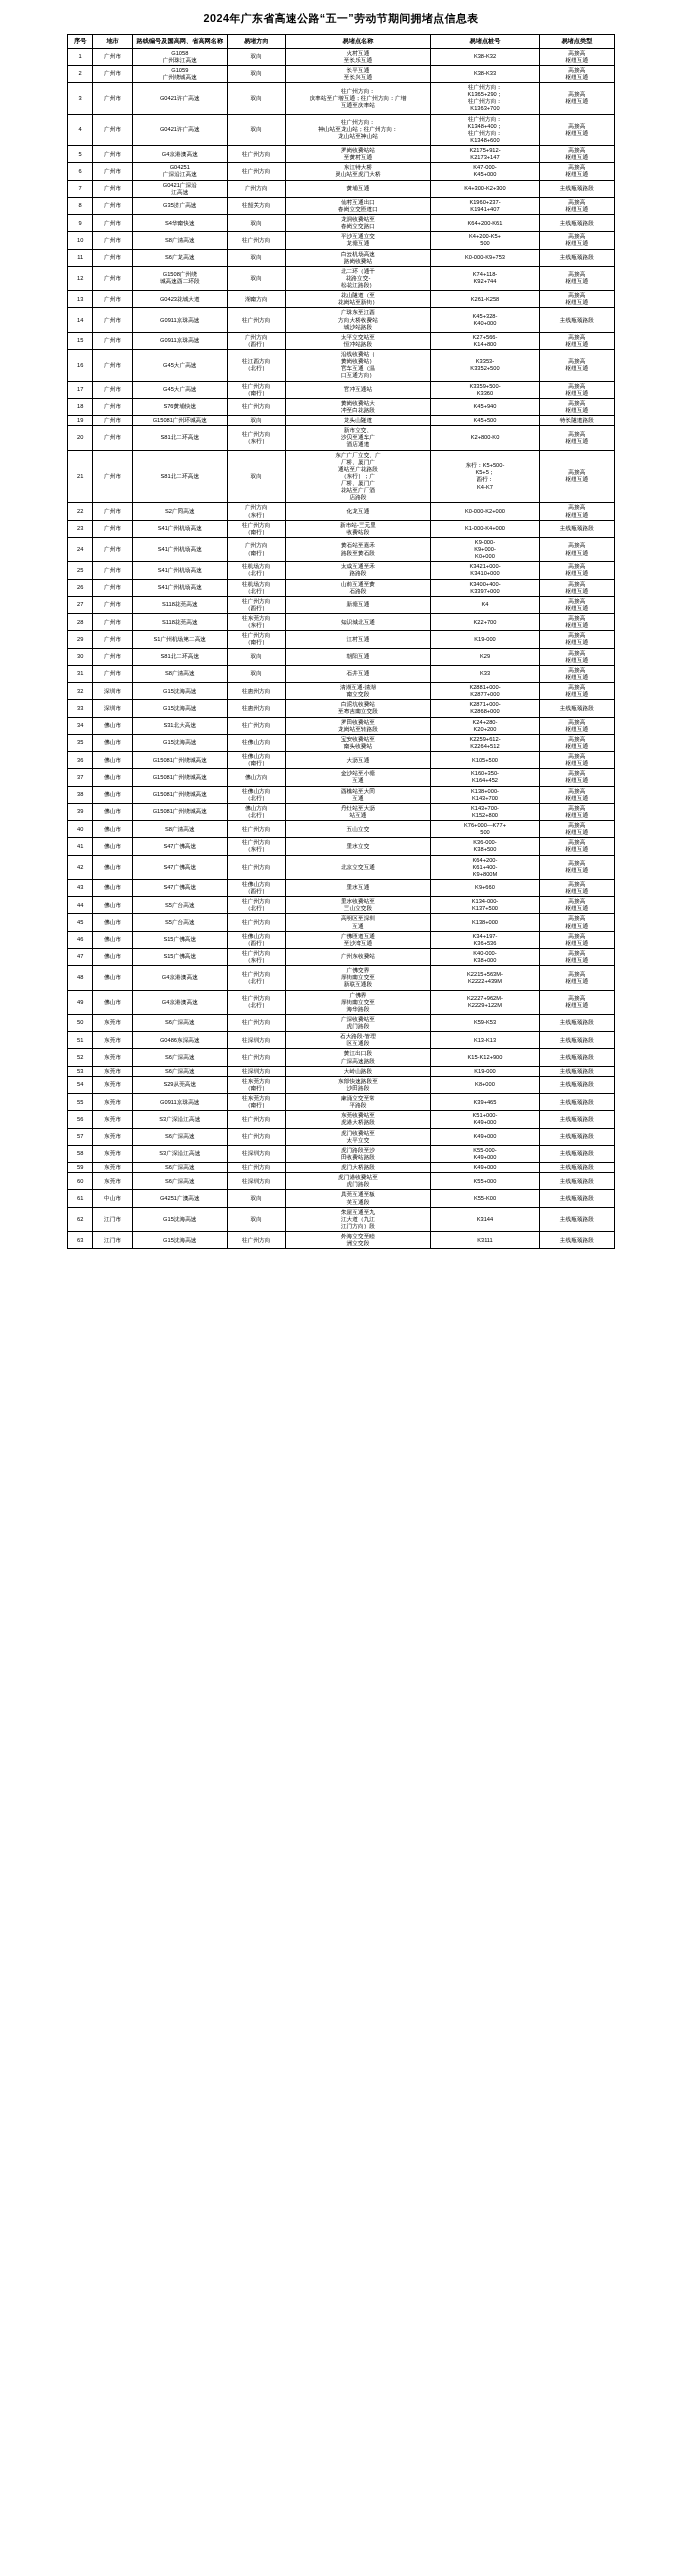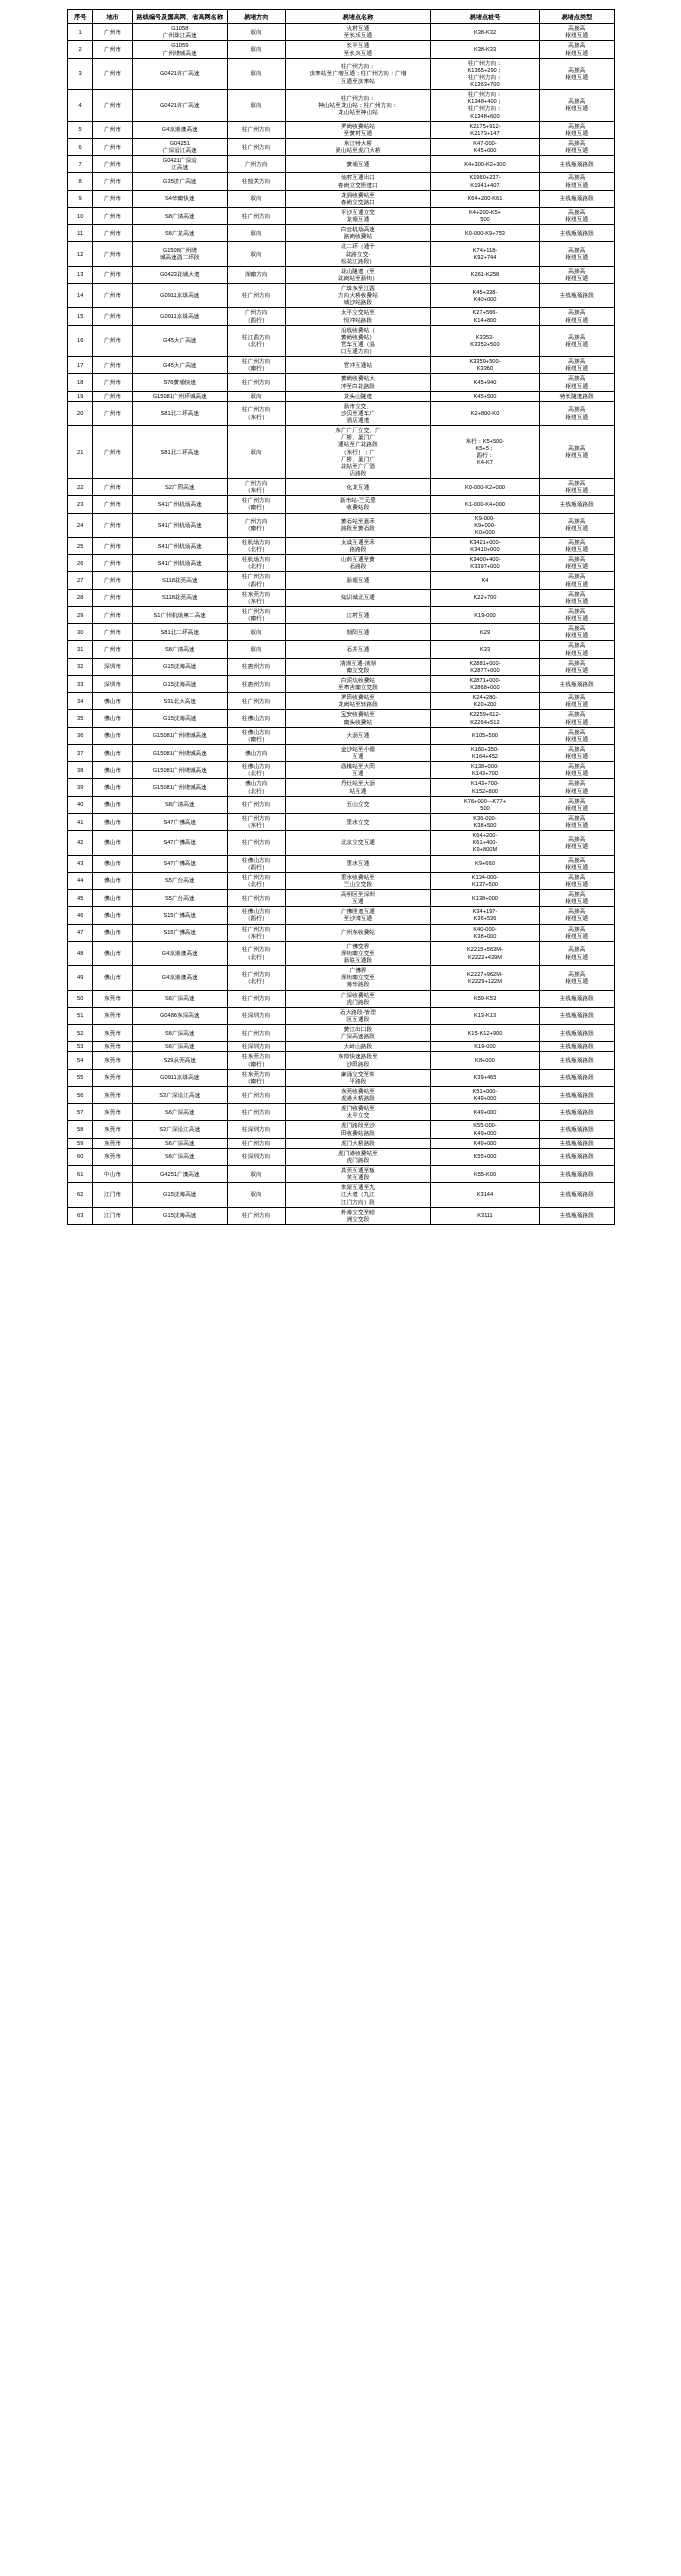--- a/index.html
+++ b/index.html
@@ -51,20 +51,21 @@
   col.c2 { width: 77px; }
   col.c3 { width: 47px; }
   col.c4 { width: 118px; }
   col.c5 { width: 88px; }
   col.c6 { width: 61px; }
 </style>
 </head>
 <body>
 
 <div class="page">
+  <div class="doc-title">2024年广东省高速公路“五一”劳动节期间拥堵点信息表</div>
 
   <table class="jam">
     <colgroup>
       <col class="c0">
         <col class="c1">
         <col class="c2">
         <col class="c3">
         <col class="c4">
         <col class="c5">
         <col class="c6">

